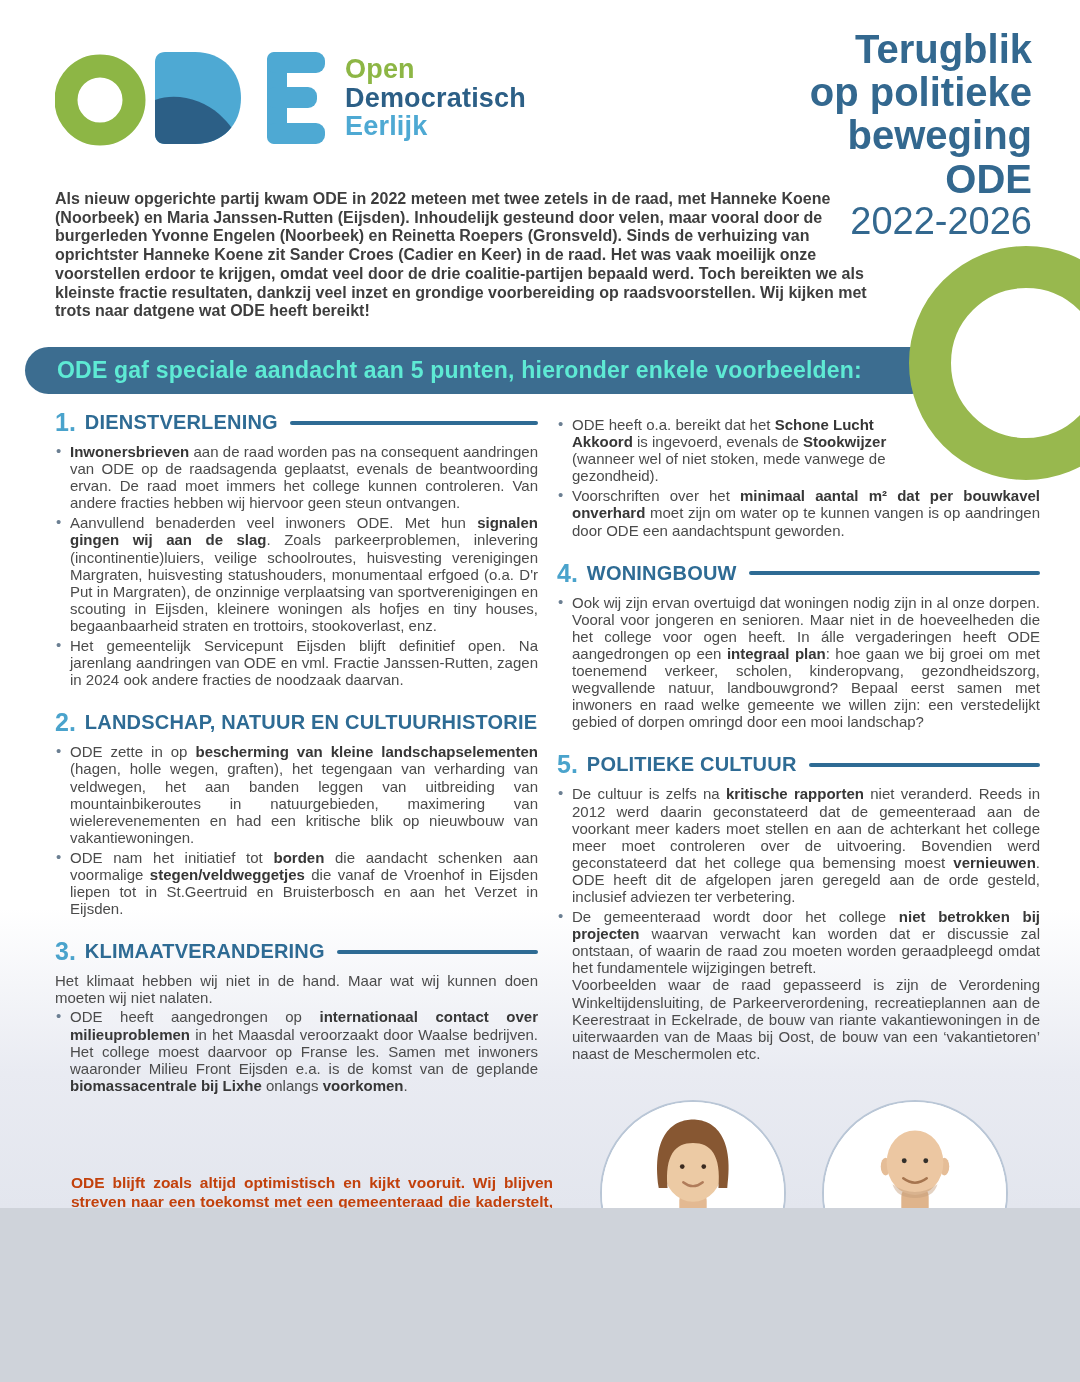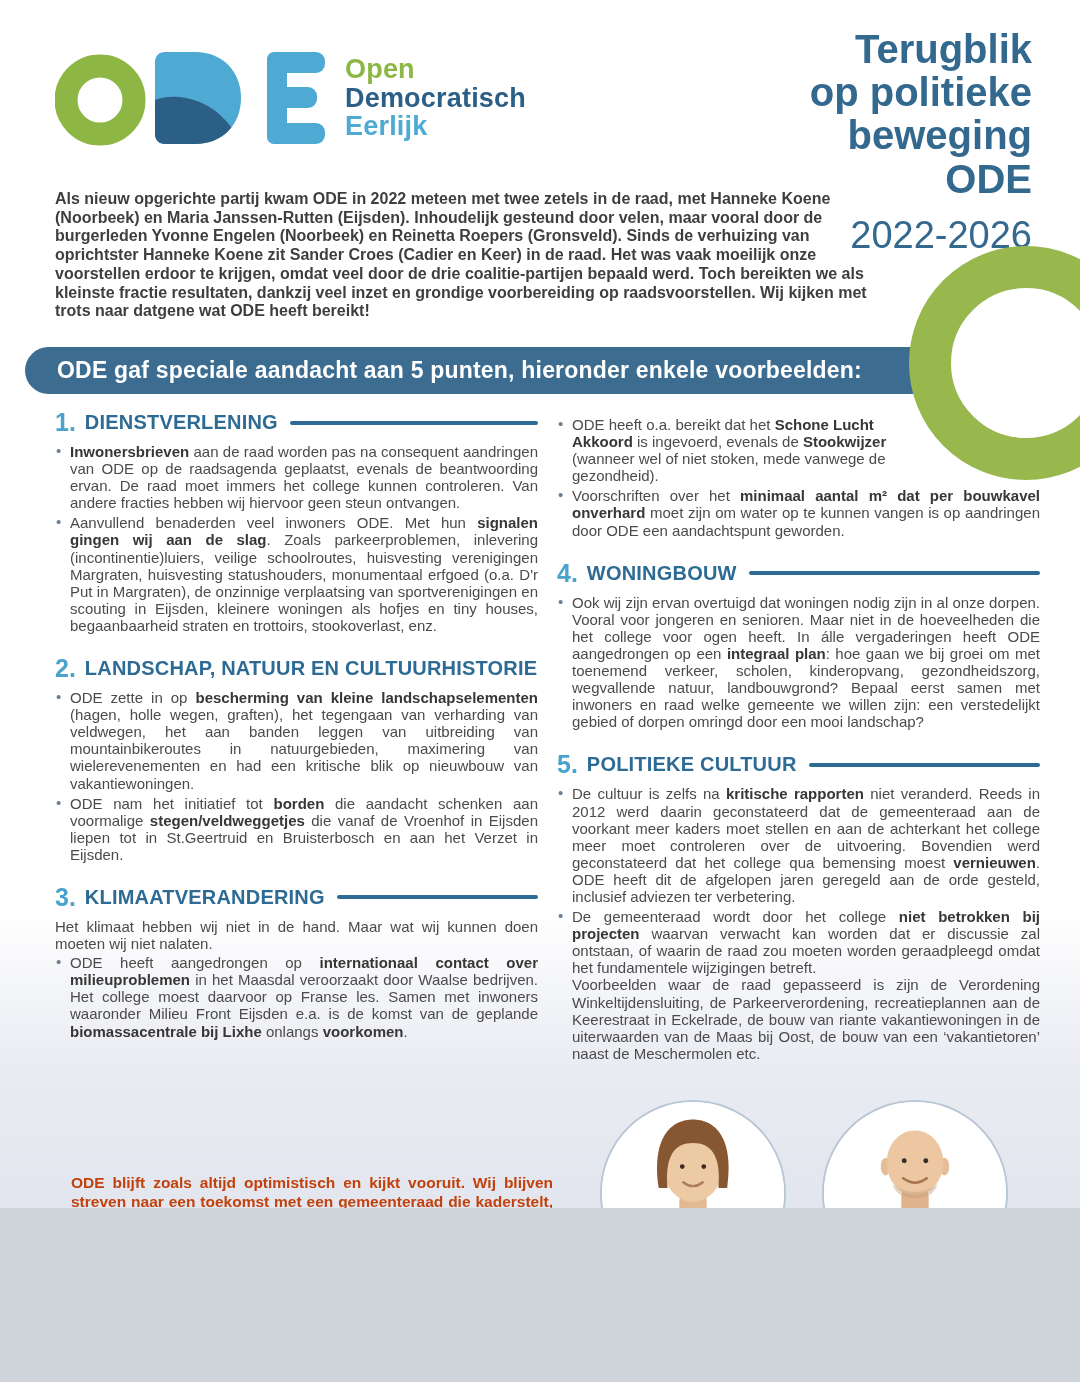--- a/index.html
+++ b/index.html
@@ -6,26 +6,26 @@
   .page{position:relative;width:1080px;height:1208px;margin:0 auto;background:#ffffff;
         overflow:hidden;font-family:"Liberation Sans",sans-serif;}
   .footer-bg{position:absolute;left:0;right:0;bottom:0;height:300px;
         background:linear-gradient(180deg,rgba(232,234,241,0) 0%,#e9ebf2 55%,#e3e6ee 100%);}
   
   .logo{position:absolute;left:55px;top:48px;display:flex;align-items:center;}
   .logo-words{margin-left:18px;font-weight:bold;font-size:27px;line-height:1.07;letter-spacing:.2px;}
   .w1{color:#8db645;} .w2{color:#2c5f86;} .w3{color:#4ea9d3;}
   .title-block{position:absolute;right:48px;top:28px;text-align:right;color:#33688f;}
   .title-line{font-size:40px;font-weight:bold;line-height:1.08;}
-  .subtitle{font-size:38px;font-weight:normal;line-height:1.1;margin-top:14px;}
+  .subtitle{font-size:38px;font-weight:normal;line-height:1.1;margin-top:0;}
   .intro{position:absolute;left:55px;top:190px;width:820px;margin:0;
          font-size:16px;font-weight:bold;line-height:1.17;color:#3e3e3e;}
   .banner{position:absolute;left:25px;top:347px;width:910px;height:47px;background:#3c6d90;
           border-radius:24px;display:flex;align-items:center;padding-left:32px;box-sizing:border-box;
-          color:#ffffff;font-size:23px;font-weight:bold;z-index:1;letter-spacing:.2px;}
+          color:#5eead4;font-size:23px;font-weight:bold;z-index:1;letter-spacing:.2px;}
   .ring{position:absolute;left:905px;top:243px;z-index:2;}
   
   .col{position:absolute;top:408px;width:483px;}
   .col-left{left:55px;} .col-right{left:557px;top:416px;}
   .sec{margin-bottom:20px;}
   .sec-h{display:flex;align-items:center;margin:0 0 6px 0;}
   .num{color:#4aa3cc;font-size:25px;font-weight:bold;margin-right:9px;flex:0 0 auto;}
   .st{color:#2e6b94;font-size:20px;font-weight:bold;letter-spacing:.2px;white-space:nowrap;flex:0 0 auto;}
   .rule{flex:1 1 auto;height:4px;background:#2e6b94;border-radius:2px;margin-left:12px;}
   .blist{list-style:none;margin:0;padding:0;}
@@ -97,20 +97,21 @@
   <div class="col col-left">
     <section class="sec">
       <h2 class="sec-h">
         <span class="num">1.</span>
         <span class="st">DIENSTVERLENING</span>
         <span class="rule"></span>
       </h2>
       <ul class="blist">
         <li><span class="b">Inwonersbrieven</span><span> aan de raad worden pas na consequent aandringen van ODE op de raadsagenda geplaatst, evenals de beantwoording ervan. De raad moet immers het college kunnen controleren. Van andere fracties hebben wij hiervoor geen steun ontvangen.</span></li>
         <li><span>Aanvullend benaderden veel inwoners ODE. Met hun </span><span class="b">signalen gingen wij aan de slag</span><span>. Zoals parkeerproblemen, inlevering (incontinentie)luiers, veilige schoolroutes, huisvesting verenigingen Margraten, huisvesting statushouders, monumentaal erfgoed (o.a. D'r Put in Margraten), de onzinnige verplaatsing van sportverenigingen en scouting in Eijsden, kleinere woningen als hofjes en tiny houses, begaanbaarheid straten en trottoirs, stookoverlast, enz.</span></li>
+        <li><span>Het gemeentelijk Servicepunt Eijsden blijft definitief open. Na jarenlang aandringen van ODE en vml. Fractie Janssen-Rutten, zagen in 2024 ook andere fracties de noodzaak daarvan.</span></li>
       </ul>
     </section>
 
     <section class="sec">
       <h2 class="sec-h">
         <span class="num">2.</span>
         <span class="st">LANDSCHAP, NATUUR EN CULTUURHISTORIE</span>
       </h2>
       <ul class="blist">
         <li><span>ODE zette in op </span><span class="b">bescherming van kleine landschapselementen</span><span> (hagen, holle wegen, graften), het tegengaan van verharding van veldwegen, het aan banden leggen van uitbreiding van mountainbikeroutes in natuurgebieden, maximering van wielerevenementen en had een kritische blik op nieuwbouw van vakantiewoningen.</span></li>

